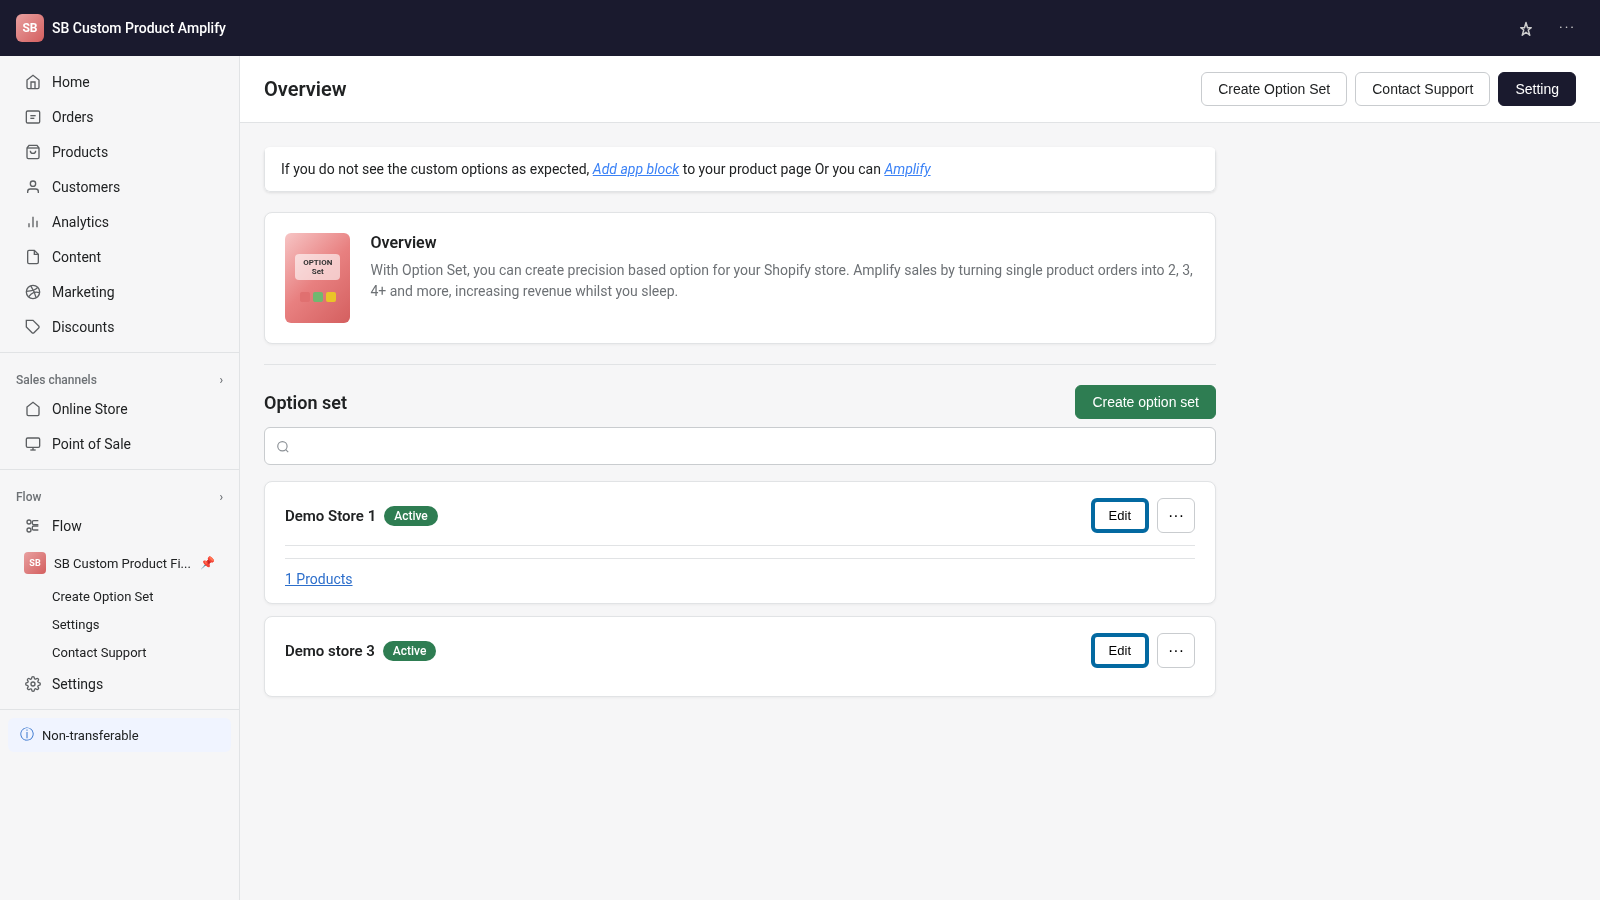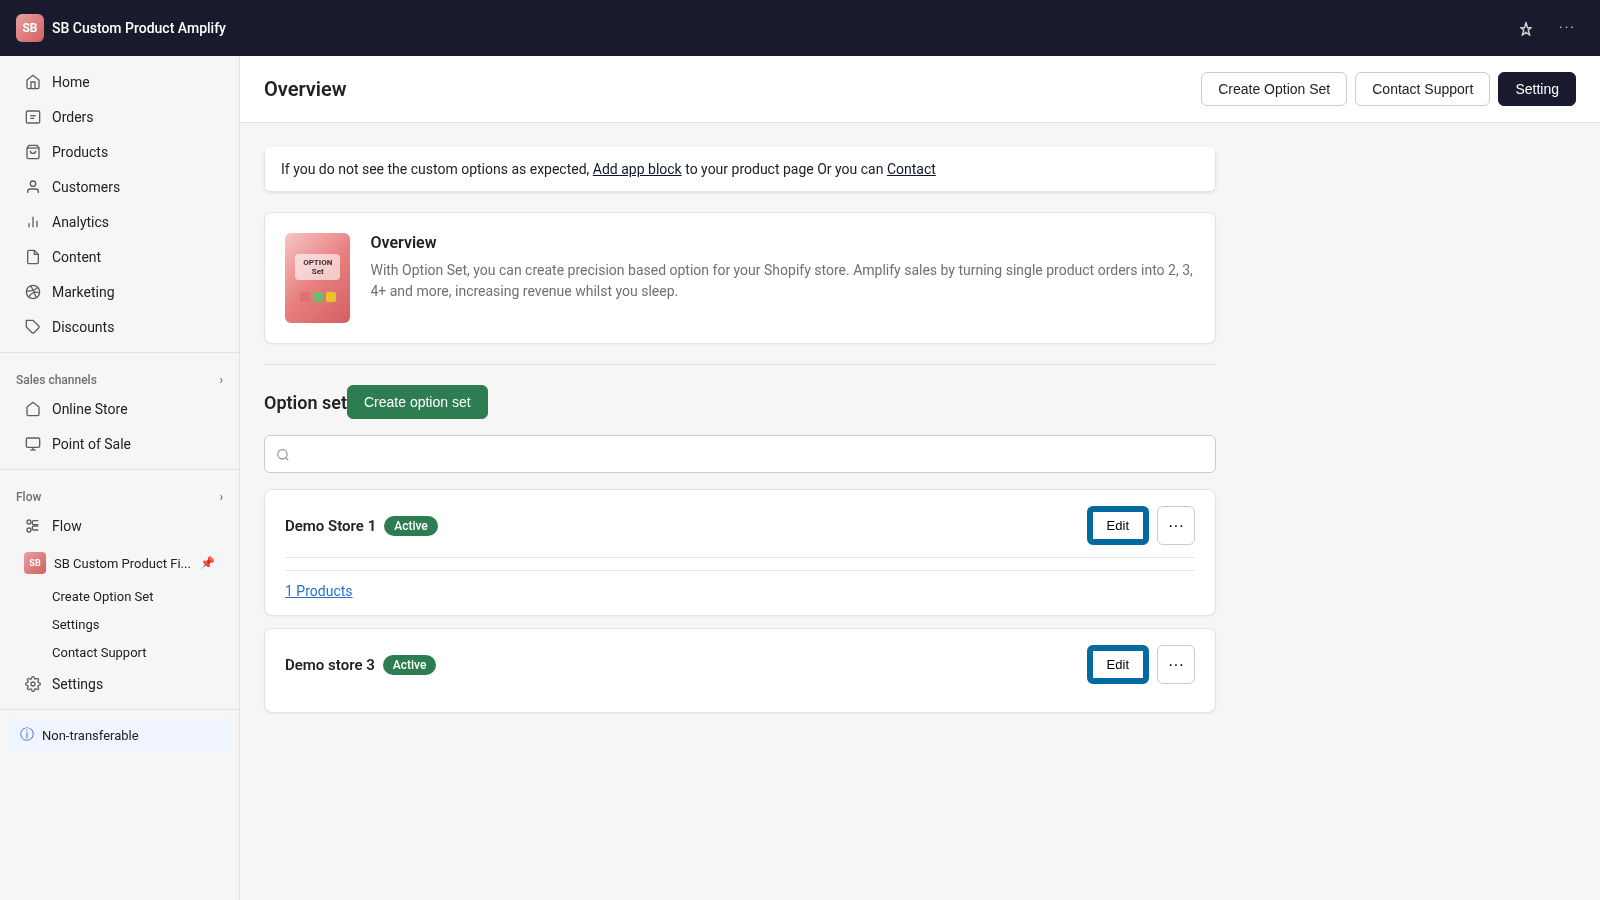--- a/index.html
+++ b/index.html
@@ -41,48 +41,48 @@
     .btn { padding: 8px 16px; border-radius: 6px; font-size: 14px; cursor: pointer; border: 1px solid #c9cccf; background: white; color: #202223; font-weight: 500; }
     .btn-primary { background: #1a1a2e; color: white; border-color: #1a1a2e; }
     .btn-green { background: #2e7d52; color: white; border-color: #2e7d52; }
 
     
     .content { padding: 24px; max-width: 1000px; }
 
     
     .alert-active { background: #2e7d52; color: white; padding: 12px 16px; border-radius: 6px 6px 0 0; font-weight: 500; }
     .alert-info { background: white; border: 1px solid #e1e3e5; border-top: none; padding: 14px 16px; border-radius: 0 0 6px 6px; font-size: 14px; color: #202223; }
-    .alert-info a { color: #0f172a; text-decoration: underline; cursor: pointer; }
+    .alert-info a { color: #3b82f6; text-decoration: underline; cursor: pointer; font-style: italic; }
     .alert-wrapper { margin-bottom: 20px; border-radius: 6px; overflow: hidden; box-shadow: 0 1px 3px rgba(0,0,0,0.1); }
 
     
     .overview-card { background: white; border: 1px solid #e1e3e5; border-radius: 8px; padding: 20px; display: flex; gap: 20px; margin-bottom: 20px; box-shadow: 0 1px 3px rgba(0,0,0,0.05); }
     .overview-image-inner { width: 90px; height: 90px; background: linear-gradient(135deg, #f7c5c5 0%, #e88080 50%, #d45f5f 100%); border-radius: 6px; display: flex; flex-direction: column; align-items: center; justify-content: center; gap: 8px; }
     .overview-text h2 { font-size: 16px; font-weight: 600; margin-bottom: 8px; }
     .overview-text p { font-size: 14px; color: #6d7175; line-height: 1.5; }
 
     
     .section-divider { height: 1px; background: #e1e3e5; margin: 20px 0; }
 
     
-    .section-header { display: flex; align-items: center; justify-content: flex-start; margin-bottom: 16px; }
+    .section-header { display: flex; align-items: center; justify-content: space-between; margin-bottom: 8px; }
     .section-title { font-size: 18px; font-weight: 600; }
 
     
     .search-wrapper { position: relative; margin-bottom: 16px; }
     .search-icon { position: absolute; left: 12px; top: 50%; transform: translateY(-50%); color: #8c9196; font-size: 14px; }
     .search-input { width: 100%; padding: 10px 16px 10px 36px; border: 1px solid #c9cccf; border-radius: 6px; font-size: 14px; background: white; outline: none; }
 
     
     .option-set-card { background: white; border: 1px solid #e1e3e5; border-radius: 8px; padding: 16px 20px; margin-bottom: 12px; box-shadow: 0 1px 3px rgba(0,0,0,0.05); }
     .option-set-header { display: flex; align-items: center; justify-content: space-between; margin-bottom: 12px; }
     .option-set-name { font-size: 15px; font-weight: 600; display: flex; align-items: center; gap: 8px; }
     .status-badge { background: #2e7d52; color: white; padding: 3px 10px; border-radius: 12px; font-size: 12px; font-weight: 500; }
     .option-set-actions { display: flex; gap: 8px; }
-    .btn-small { padding: 6px 14px; font-size: 13px; border-radius: 6px; cursor: pointer; border: 6px solid #0369a1; background: white; }
+    .btn-small { padding: 6px 14px; font-size: 13px; border-radius: 6px; cursor: pointer; border: 4px solid #0369a1; background: white; }
     .btn-dots { padding: 6px 10px; font-size: 16px; border-radius: 6px; cursor: pointer; border: 1px solid #c9cccf; background: white; }
     .option-set-divider { height: 1px; background: #e1e3e5; margin: 12px 0; }
     .option-set-options { display: flex; gap: 16px; flex-wrap: wrap; color: #202223; font-size: 14px; }
     .option-set-footer { margin-top: 12px; }
     .products-link { color: #2c6ecb; text-decoration: underline; cursor: pointer; font-size: 14px; }
 
     
     svg { display: inline-block; vertical-align: middle; }
   </style>
 </head>
@@ -269,21 +269,21 @@
       </div>
     </div>
 
     <div class="content">
 
       <div class="alert-wrapper">
         <div class="alert-info">
           <span>If you do not see the custom options as expected,</span>
           <a>Add app block</a>
           <span> to your product page Or you can </span>
-          <a>Contact</a>
+          <a>Amplify</a>
         </div>
       </div>
 
       <div class="overview-card">
         <div class="overview-image-inner">
           <div style="background: rgba(255,255,255,0.6); border-radius: 4px; padding: 4px 8px; text-align: center;">
             <div style="font-size:8px; font-weight:bold; color:#333;">OPTION</div>
             <div style="font-size:8px; font-weight:bold; color:#333;">Set</div>
           </div>
           <div style="display:flex; gap:3px; margin-top:4px;">

